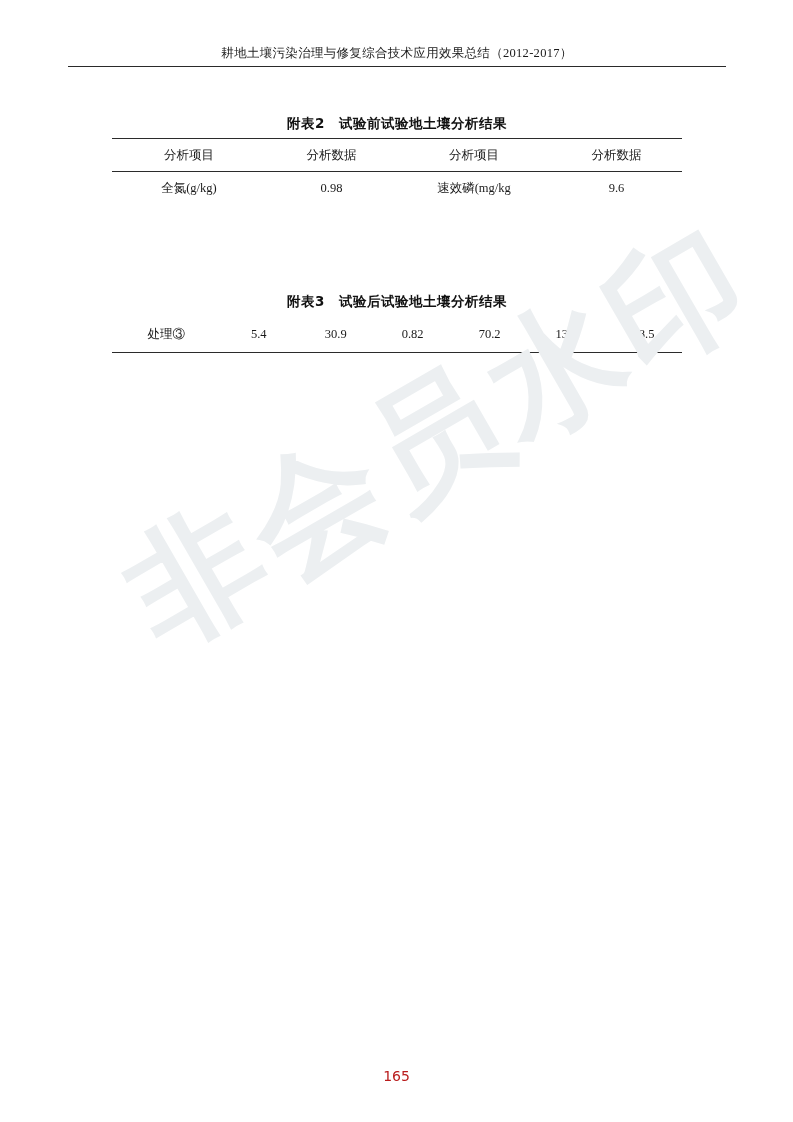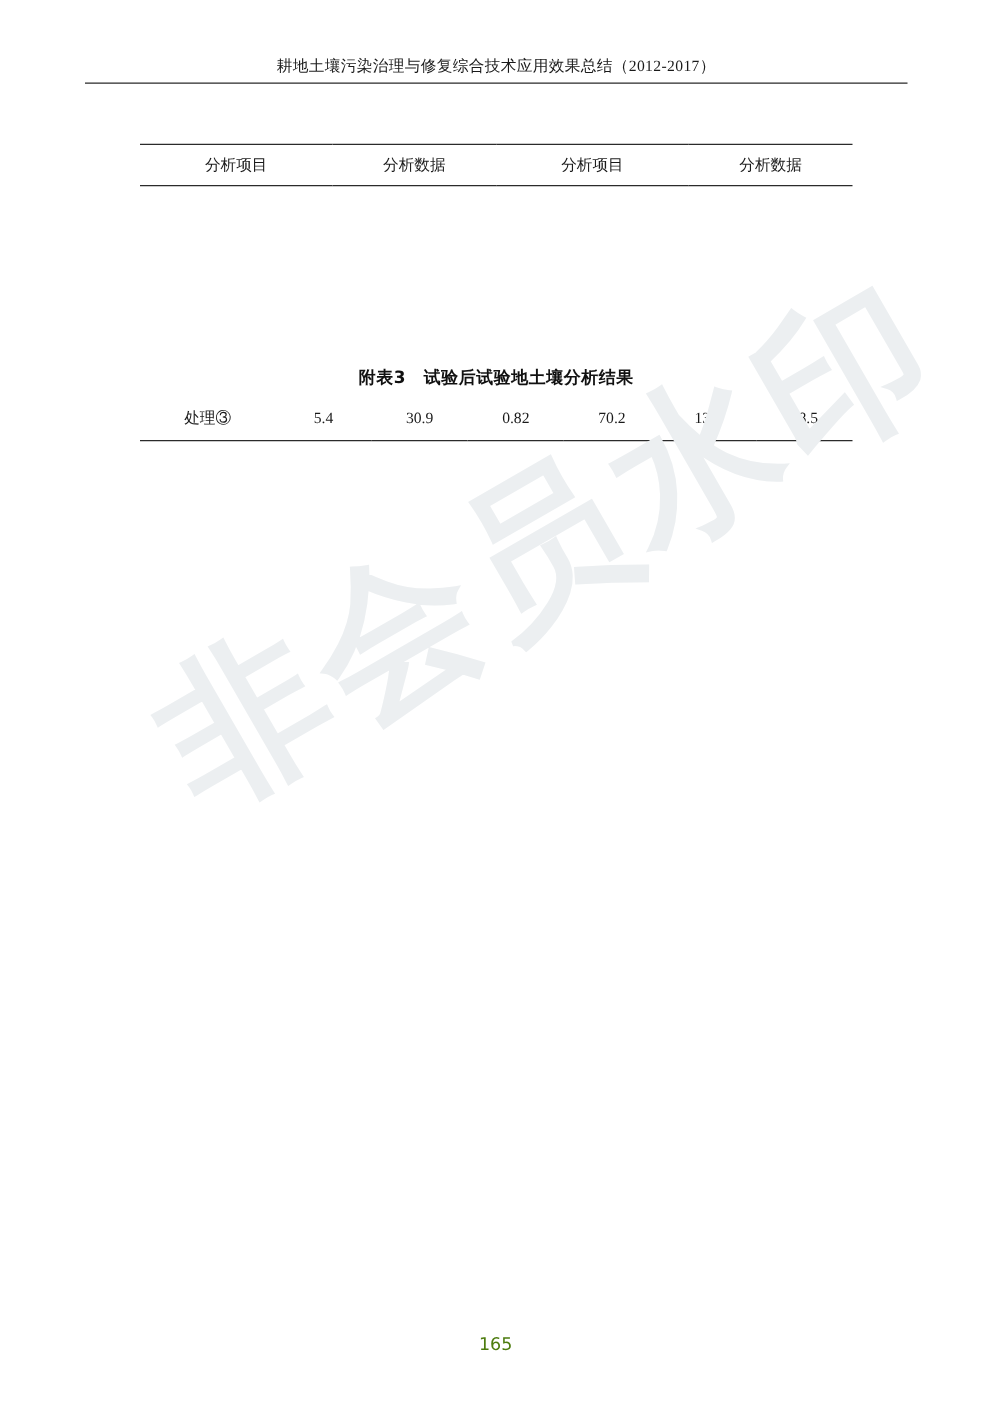--- a/index.html
+++ b/index.html
@@ -121,41 +121,48 @@
 
   
   .page-number {
     position: absolute;
     left: 0;
     top: 1068px;
     width: 793px;
     text-align: center;
     font-size: 14px;
     font-family: "DejaVu Sans", "Liberation Sans", sans-serif;
-    color: #4d7c0f;
+    color: #b91c1c;
   }
 </style>
 </head>
 <body>
 
 <div class="page">
 
   <div class="header">
     <div class="header-title">耕地土壤污染治理与修复综合技术应用效果总结（2012-2017）</div>
   </div>
   <div class="header-rule"></div>
 
   <div class="table-block" id="table2">
+    <div class="table-caption">附表2　试验前试验地土壤分析结果</div>
     <table class="doc-table">
       <tbody>
           <tr class="hdr rule-top rule-mid">
         <td class="c1">分析项目</td>
         <td class="c2">分析数据</td>
         <td class="c3">分析项目</td>
         <td class="c4">分析数据</td>
+      </tr>
+      <tr>
+        <td class="c1">全氮(g/kg)</td>
+        <td class="c2">0.98</td>
+        <td class="c3">速效磷(mg/kg</td>
+        <td class="c4">9.6</td>
       </tr>
     </tbody>
       </table>
   </div>
 
   <div class="table-block" id="table3">
     <div class="table-caption">附表3　试验后试验地土壤分析结果</div>
     <table class="doc-table">
       <tbody>
       <tr class="rule-bottom">

